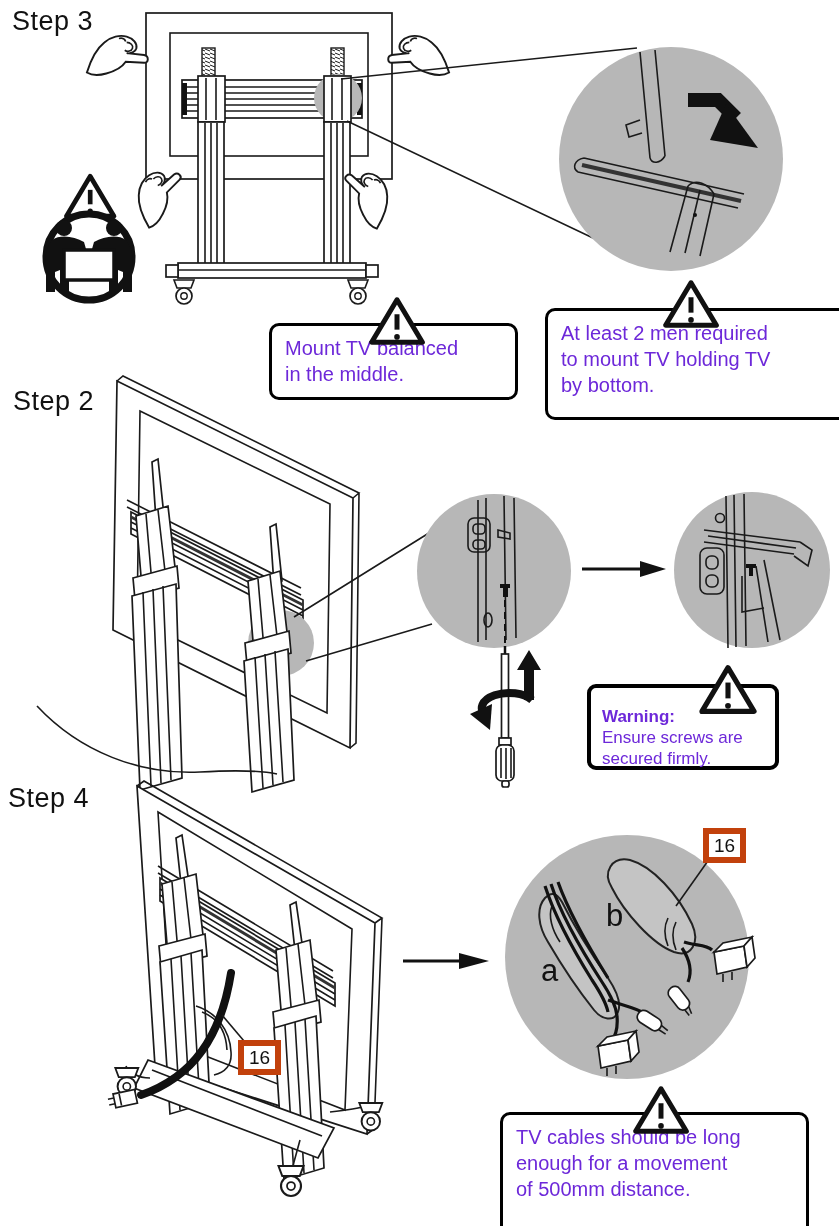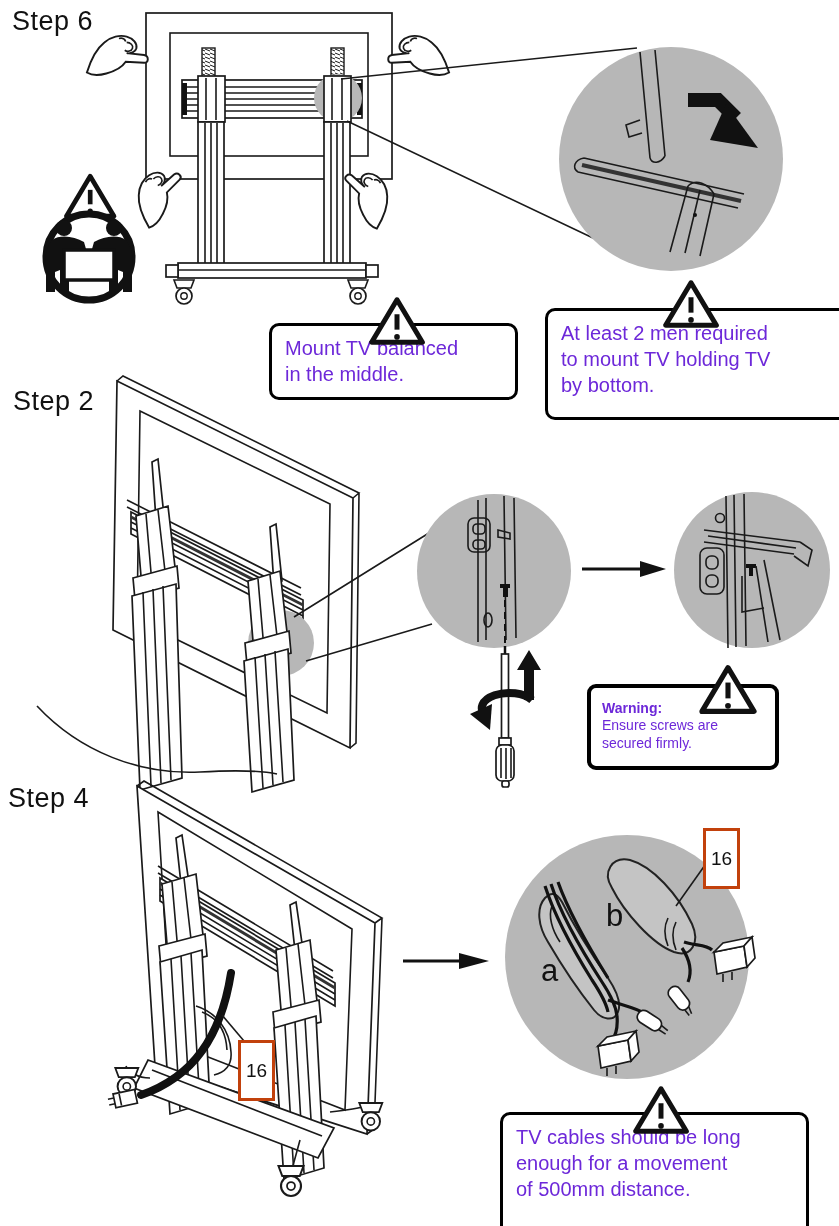--- a/index.html
+++ b/index.html
@@ -9,24 +9,24 @@
   .ln{fill:none;stroke:#1a1a1a;stroke-width:1.6px;}
   .wf{fill:#ffffff;stroke:#1a1a1a;stroke-width:1.7px;}
   .gf{fill:#b7b7b7;}
   .blk{fill:#111;stroke:none;}
   .step-label{position:absolute;font-size:27px;color:#111;letter-spacing:.5px;}
   .callout{position:absolute;background:#fff;border:3px solid #000;border-radius:10px;
            box-sizing:border-box;z-index:3;}
   .callout .txt{white-space:pre-line;font-size:20px;line-height:1.3;color:#6d28d9;padding:9px 13px;}
   .callout .tri{position:absolute;z-index:4;}
   .callout.screws{border-width:4px;border-radius:9px;}
-  .callout.screws .txt{font-size:14px;line-height:1.24;padding:12px 11px;}
+  .callout.screws .txt{font-size:17px;line-height:1.24;padding:18px 11px;}
   .callout.screws .txt b{font-weight:bold;}
-  .part-tag{position:absolute;background:#fff;border:3px solid #c2410c;font-size:19px;
-            line-height:23px;padding:16px 5px;z-index:3;}
+  .part-tag{position:absolute;background:#fff;border:6px solid #c2410c;font-size:19px;
+            line-height:23px;padding:0 5px;z-index:3;}
   .cable-letter{position:absolute;font-size:31px;color:#111;z-index:3;}
 </style>
 </head>
 <body>
 
 <div class="page">
 
 <svg class="art" viewBox="0 0 839 1226" xmlns="http://www.w3.org/2000/svg">
   <defs>
     <pattern id="thread" width="5" height="4" patternUnits="userSpaceOnUse">
@@ -268,21 +268,21 @@
       <path d="M723,974 v8 M732,972 v8" class="ln" stroke-width="1.8"></path>
     </g>
     <g transform="translate(676,984) rotate(52)">
       <rect x="0" y="0" width="26" height="13" rx="6" class="wf" stroke-width="1.7"></rect>
       <path d="M26,4 l7,2 M26,9 l7,0" class="ln" stroke-width="1.5"></path>
     </g>
     <path d="M710,858 L676,906" class="ln" stroke-width="1.4"></path>
   </g>
 </svg>
 
-<div class="step-label" style="left:12px;top:6px">Step 6</div>
+<div class="step-label" style="left:12px;top:6px">Step 3</div>
 <div class="step-label" style="left:13px;top:386px">Step 2</div>
 <div class="step-label" style="left:8px;top:783px">Step 4</div>
 
 <div class="callout" style="left:269px;top:323px;width:249px;height:77px">
   <svg class="tri" viewBox="0 0 64 58" width="58" height="53" style="left:96px;top:-31px">
     <path d="M32,5 L60,52 L4,52 Z" fill="#fff" stroke="#111" stroke-width="5.5" stroke-linejoin="round"></path>
     <path d="M32,21 L32,38" stroke="#111" stroke-width="5.5"></path>
         <circle cx="32" cy="46" r="3.1" fill="#111"></circle>
   </svg>
   <div class="txt">Mount TV balanced

